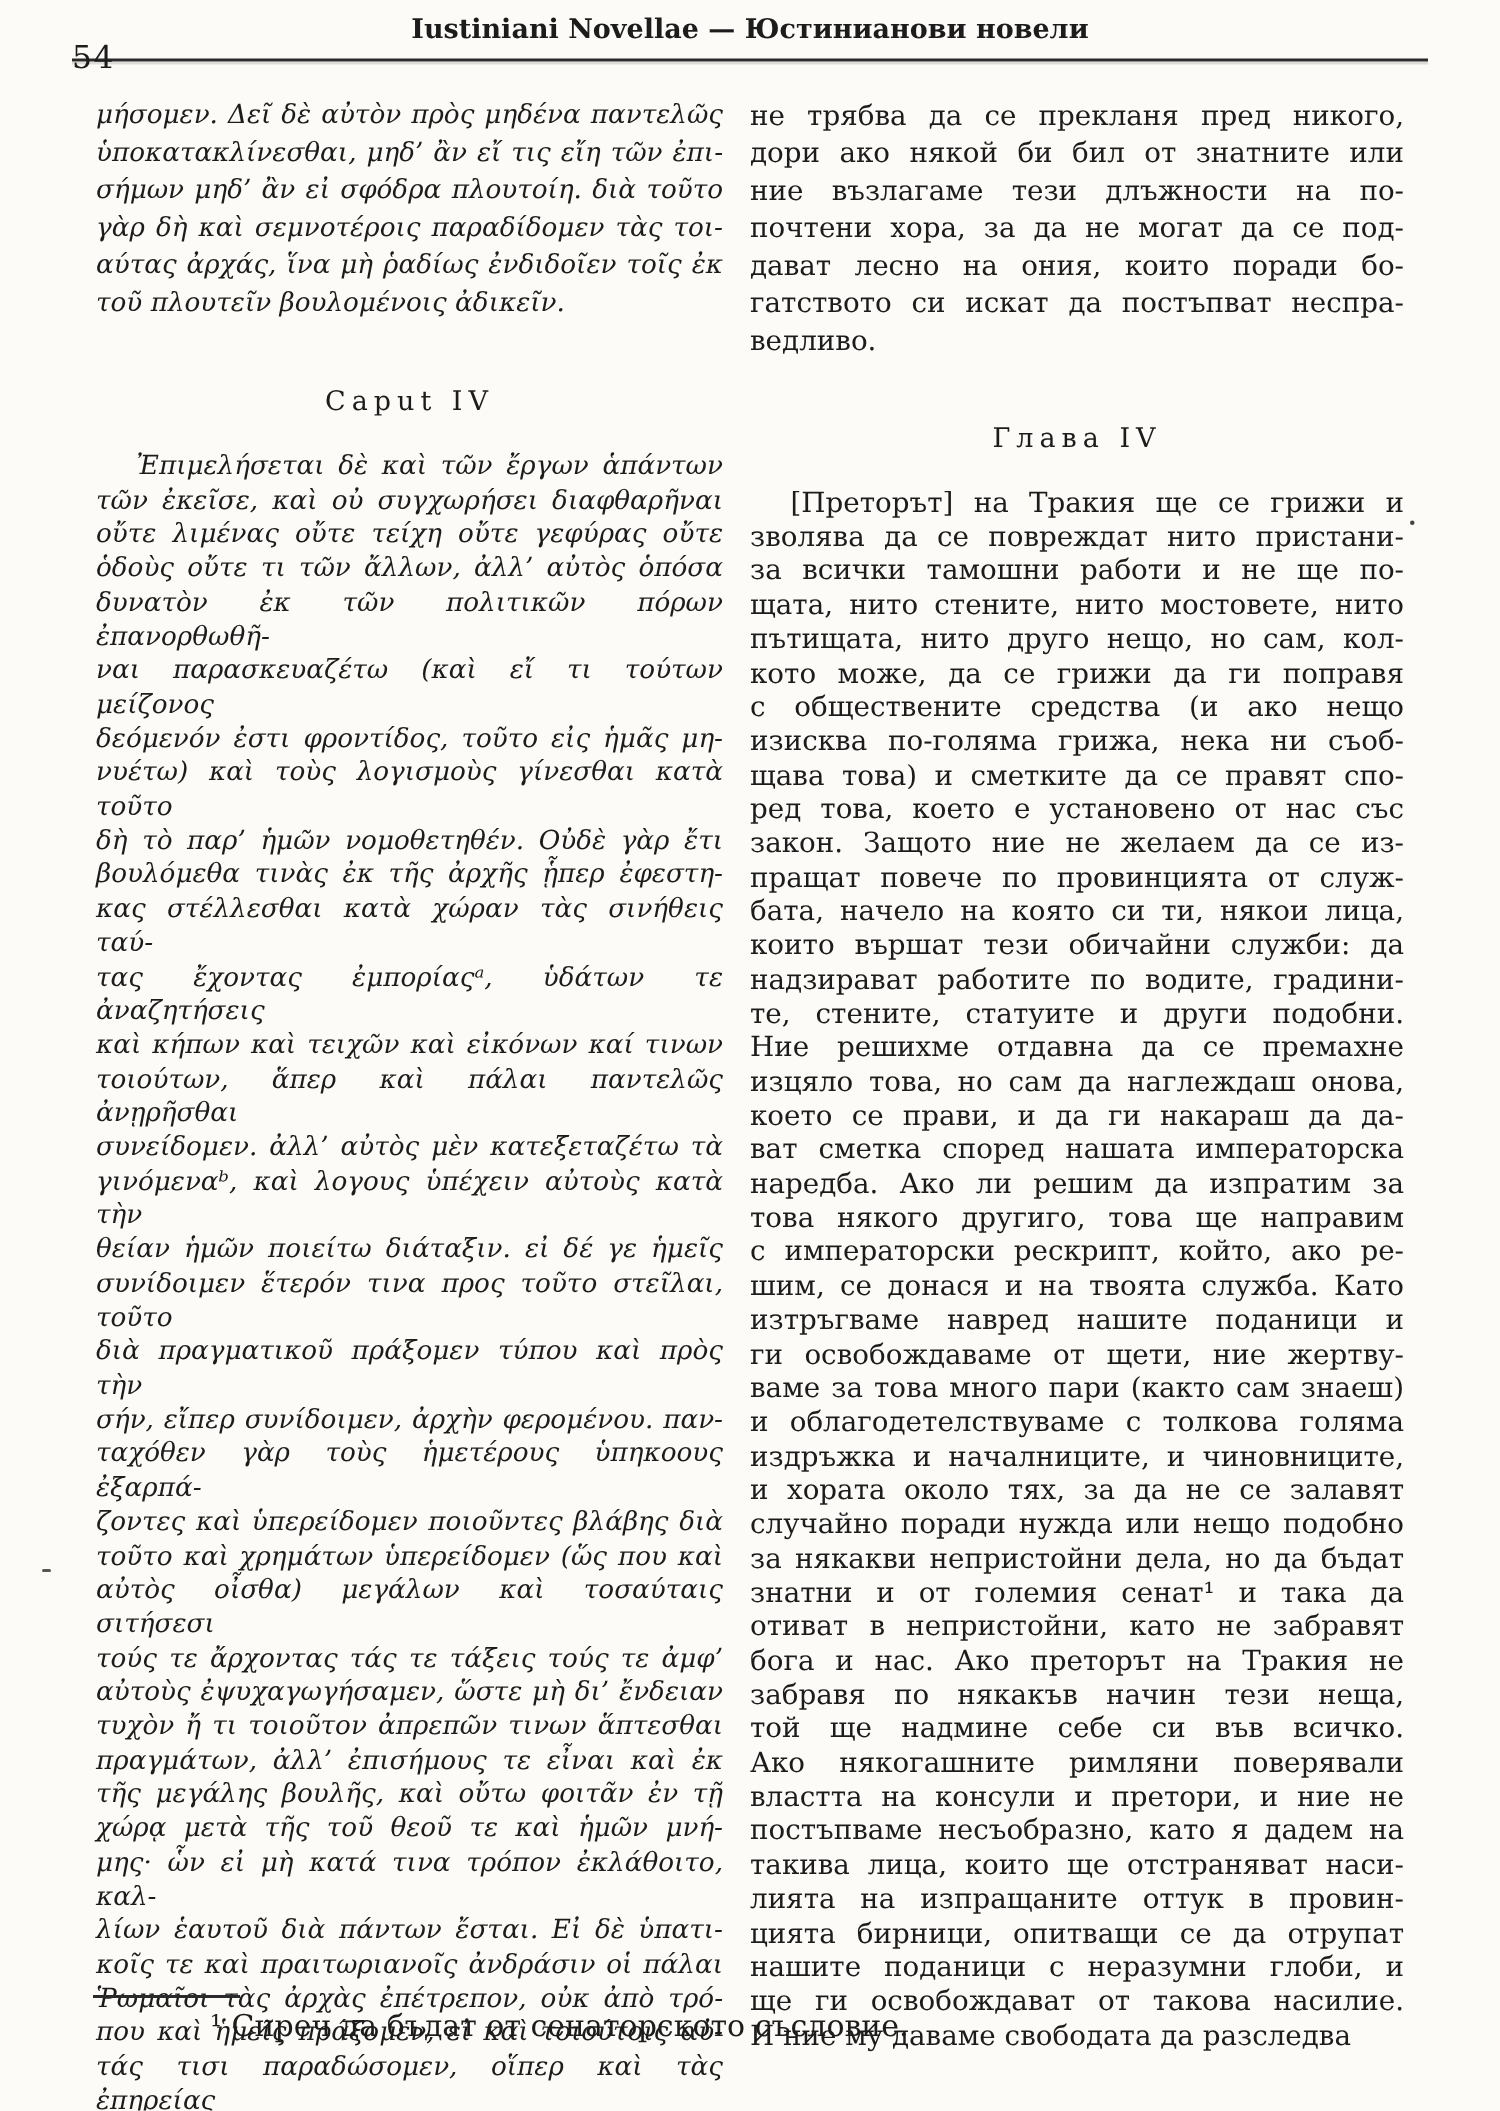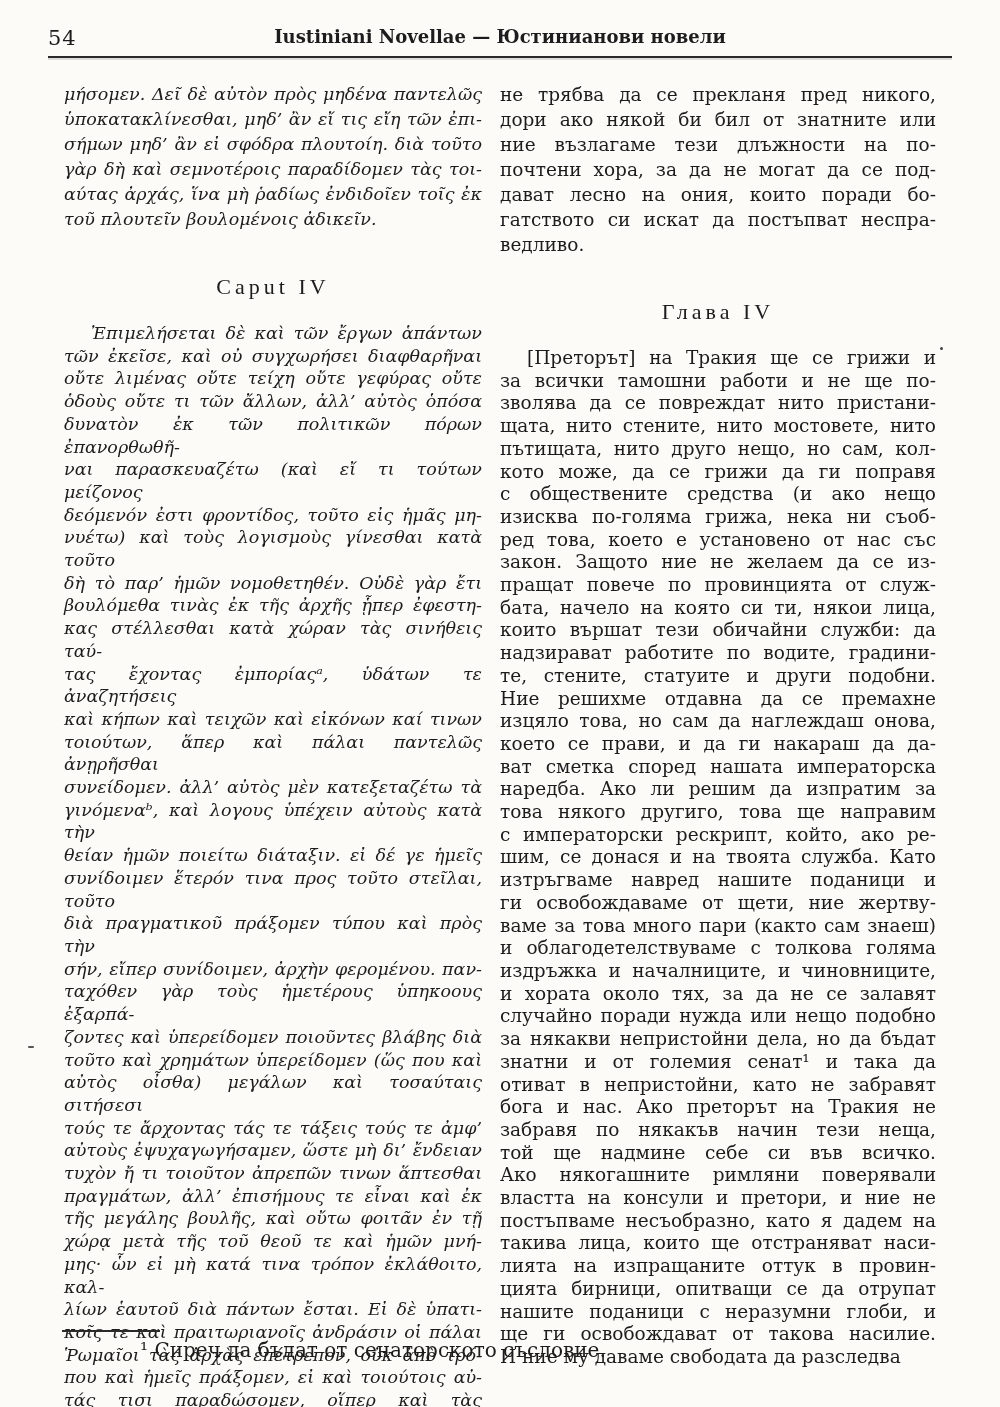--- a/index.html
+++ b/index.html
@@ -9,35 +9,34 @@
   html,body{margin:0;padding:0;}
   body{
     width:1000px;height:1407px;
     background:var(--paper);
     color:var(--ink);
     font-family:"DejaVu Serif", serif;
     position:relative;
     overflow:hidden;
   }
   
-  .header{position:relative;padding-top:26px;}
+  .header{position:relative;padding-top:9px;}
   .pagenum{position:absolute;left:48px;top:26px;font-size:21px;letter-spacing:1px;}
   .running-title{text-align:center;font-size:18px;font-weight:bold;}
   .header-rule{margin:9px 48px 0 48px;border-top:2px solid #2a2a2a;box-shadow:0 2px 0 rgba(0,0,0,0.12);}
   
   .columns{display:flex;gap:18px;padding:24px 64px 0 64px;align-items:flex-start;}
   .col-left{width:418px;font-style:italic;font-size:17.5px;}
   .col-right{width:436px;font-size:18.5px;}
   .para-cont{line-height:25px;}
   .para-main{line-height:22.7px;}
   .chapter-heading{
     text-align:center;font-style:normal;font-weight:normal;
-    font-size:22px;letter-spacing:4px;
+    font-size:18px;letter-spacing:4px;
     margin:42px 0 22px 0;
-    font-family:Liberation Serif, serif;
   }
   .ln{text-align:justify;text-align-last:justify;}
   .ln-last{text-align-last:left;}
   .indent .ln:first-child{text-indent:27px;}
   .fn-rule{width:108px;border-top:2px solid #2a2a2a;margin:0 0 8px 0;}
   
   .bottom-note{position:absolute;left:62px;top:1330px;width:620px;font-size:20px;line-height:22px;}
   .bottom-note .fn-rule{width:98px;margin-bottom:7px;}
   .bottom-note-text{padding-left:78px;}
   
@@ -112,27 +111,28 @@
         <div class="ln">дори ако някой би бил от знатните или</div>
         <div class="ln">ние възлагаме тези длъжности на по-</div>
         <div class="ln">почтени хора, за да не могат да се под-</div>
         <div class="ln">дават лесно на ония, които поради бо-</div>
         <div class="ln">гатството си искат да постъпват неспра-</div>
         <div class="ln ln-last">ведливо.</div>
       </div>
     <div class="chapter-heading">Глава IV</div>
     <div class="para-main indent">
         <div class="ln">[Преторът] на Тракия ще се грижи и</div>
+        <div class="ln">зволява да се повреждат нито пристани-</div>
         <div class="ln">за всички тамошни работи и не ще по-</div>
-        <div class="ln">зволява да се повреждат нито пристани-</div>
         <div class="ln">щата, нито стените, нито мостовете, нито</div>
         <div class="ln">пътищата, нито друго нещо, но сам, кол-</div>
         <div class="ln">кото може, да се грижи да ги поправя</div>
         <div class="ln">с обществените средства (и ако нещо</div>
         <div class="ln">изисква по-голяма грижа, нека ни съоб-</div>
+        <div class="ln">щава това) и сметките да се правят спо-</div>
         <div class="ln">ред това, което е установено от нас със</div>
         <div class="ln">закон. Защото ние не желаем да се из-</div>
         <div class="ln">пращат повече по провинцията от служ-</div>
         <div class="ln">бата, начело на която си ти, някои лица,</div>
         <div class="ln">които вършат тези обичайни служби: да</div>
         <div class="ln">надзирават работите по водите, градини-</div>
         <div class="ln">те, стените, статуите и други подобни.</div>
         <div class="ln">Ние решихме отдавна да се премахне</div>
         <div class="ln">изцяло това, но сам да наглеждаш онова,</div>
         <div class="ln">което се прави, и да ги накараш да да-</div>

